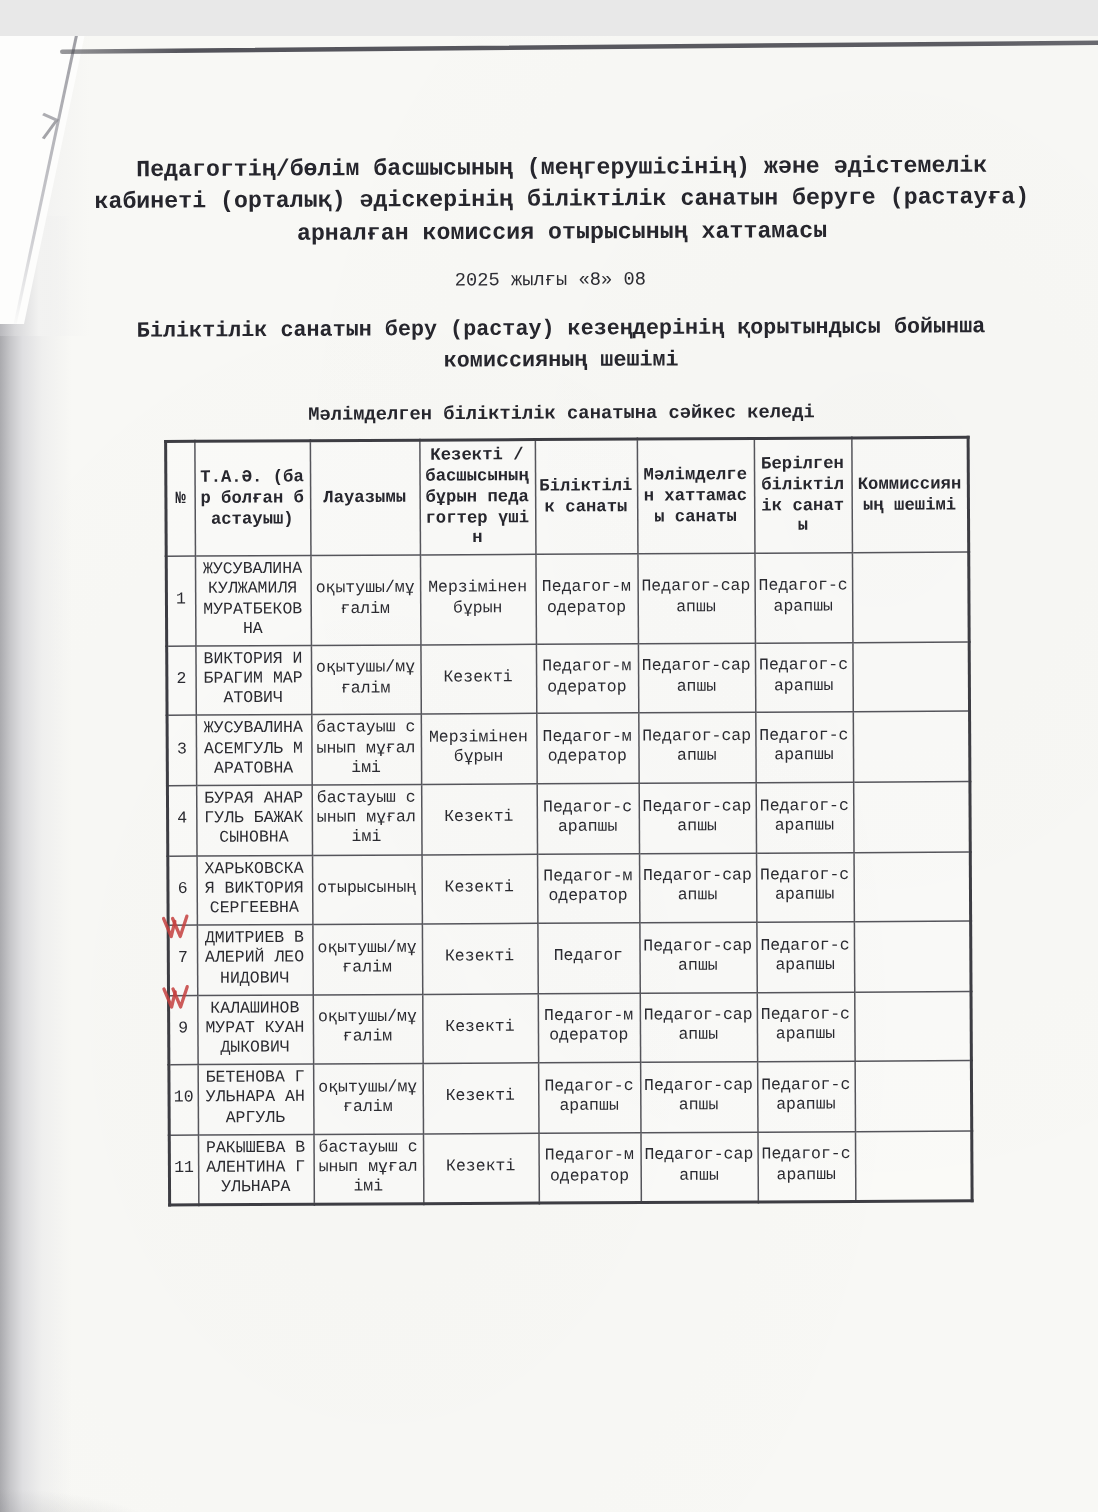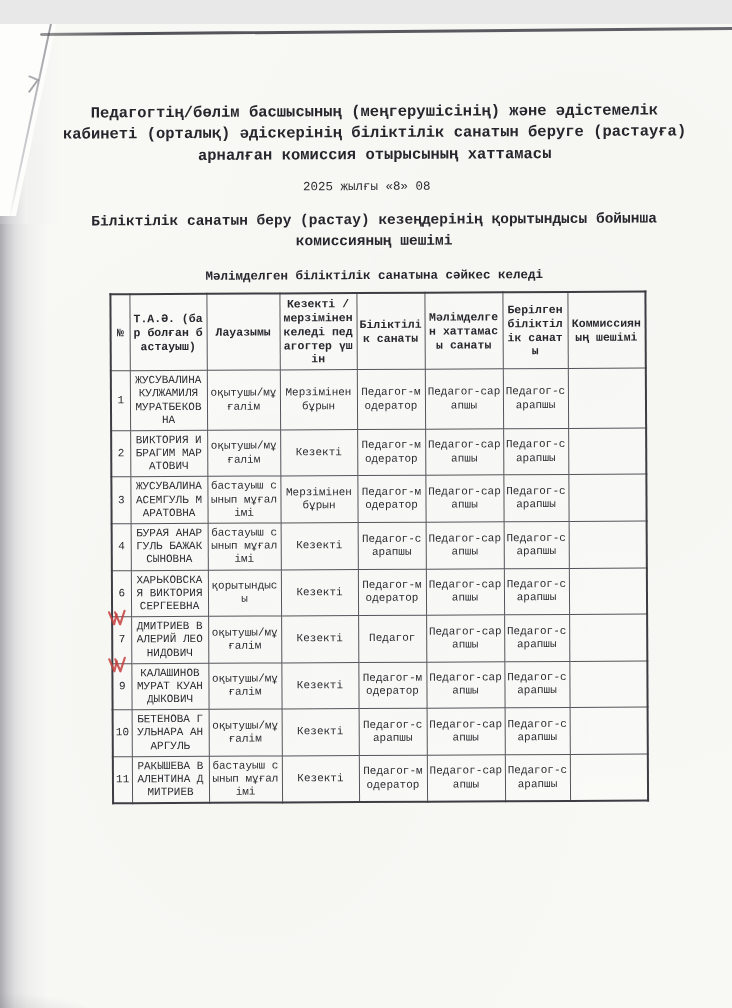--- a/index.html
+++ b/index.html
@@ -108,21 +108,21 @@
         <col style="width:68px">
           <col style="width:78px">
           <col style="width:65px">
           <col style="width:78px">
       </colgroup>
       <thead>
           <tr id="header-row">
             <th class="c0">№</th>
             <th class="c1">Т.А.Ә. (бар болған бастауыш)</th>
             <th class="c2">Лауазымы</th>
-            <th class="c3">Кезекті / мерзімінен келеді педагогтер үшін</th>
+            <th class="c3">Кезекті / басшысының бұрын педагогтер үшін</th>
             <th class="c4">Біліктілік санаты</th>
             <th class="c5">Мәлімделген хаттамасы санаты</th>
             <th class="c6">Берілген біліктілік санаты</th>
             <th class="c7">Коммиссияның шешімі</th>
           </tr>
         </thead>
       <tbody id="table-body">
           <tr>
             <td class="c0">1</td>
             <td class="c1">ЖУСУВАЛИНА КУЛЖАМИЛЯ МУРАТБЕКОВНА</td>
@@ -159,21 +159,21 @@
             <td class="c2">бастауыш сынып мұғалімі</td>
             <td class="c3">Кезекті</td>
             <td class="c4">Педагог-сарапшы</td>
             <td class="c5">Педагог-сарапшы</td>
             <td class="c6">Педагог-сарапшы</td>
             <td class="c7"></td>
           </tr>
           <tr>
             <td class="c0">6</td>
             <td class="c1">ХАРЬКОВСКАЯ ВИКТОРИЯ СЕРГЕЕВНА</td>
-            <td class="c2">қорытындысы</td>
+            <td class="c2">отырысының</td>
             <td class="c3">Кезекті</td>
             <td class="c4">Педагог-модератор</td>
             <td class="c5">Педагог-сарапшы</td>
             <td class="c6">Педагог-сарапшы</td>
             <td class="c7"></td>
           </tr>
           <tr>
             <td class="c0">7<span class="redmark">
                 <svg viewBox="0 0 22 20" xmlns="http://www.w3.org/2000/svg">
                   <path d="M3 4 L8 16 L10.5 6" fill="none" stroke="#c4403e" stroke-width="2.2" stroke-linecap="round" stroke-linejoin="round" opacity="0.85"></path>
@@ -208,21 +208,21 @@
             <td class="c1">БЕТЕНОВА ГУЛЬНАРА АНАРГУЛЬ</td>
             <td class="c2">оқытушы/мұғалім</td>
             <td class="c3">Кезекті</td>
             <td class="c4">Педагог-сарапшы</td>
             <td class="c5">Педагог-сарапшы</td>
             <td class="c6">Педагог-сарапшы</td>
             <td class="c7"></td>
           </tr>
           <tr>
             <td class="c0">11</td>
-            <td class="c1">РАКЫШЕВА ВАЛЕНТИНА ДМИТРИЕВ</td>
+            <td class="c1">РАКЫШЕВА ВАЛЕНТИНА ГУЛЬНАРА</td>
             <td class="c2">бастауыш сынып мұғалімі</td>
             <td class="c3">Кезекті</td>
             <td class="c4">Педагог-модератор</td>
             <td class="c5">Педагог-сарапшы</td>
             <td class="c6">Педагог-сарапшы</td>
             <td class="c7"></td>
           </tr>
         </tbody>
     </table>
   </div>

